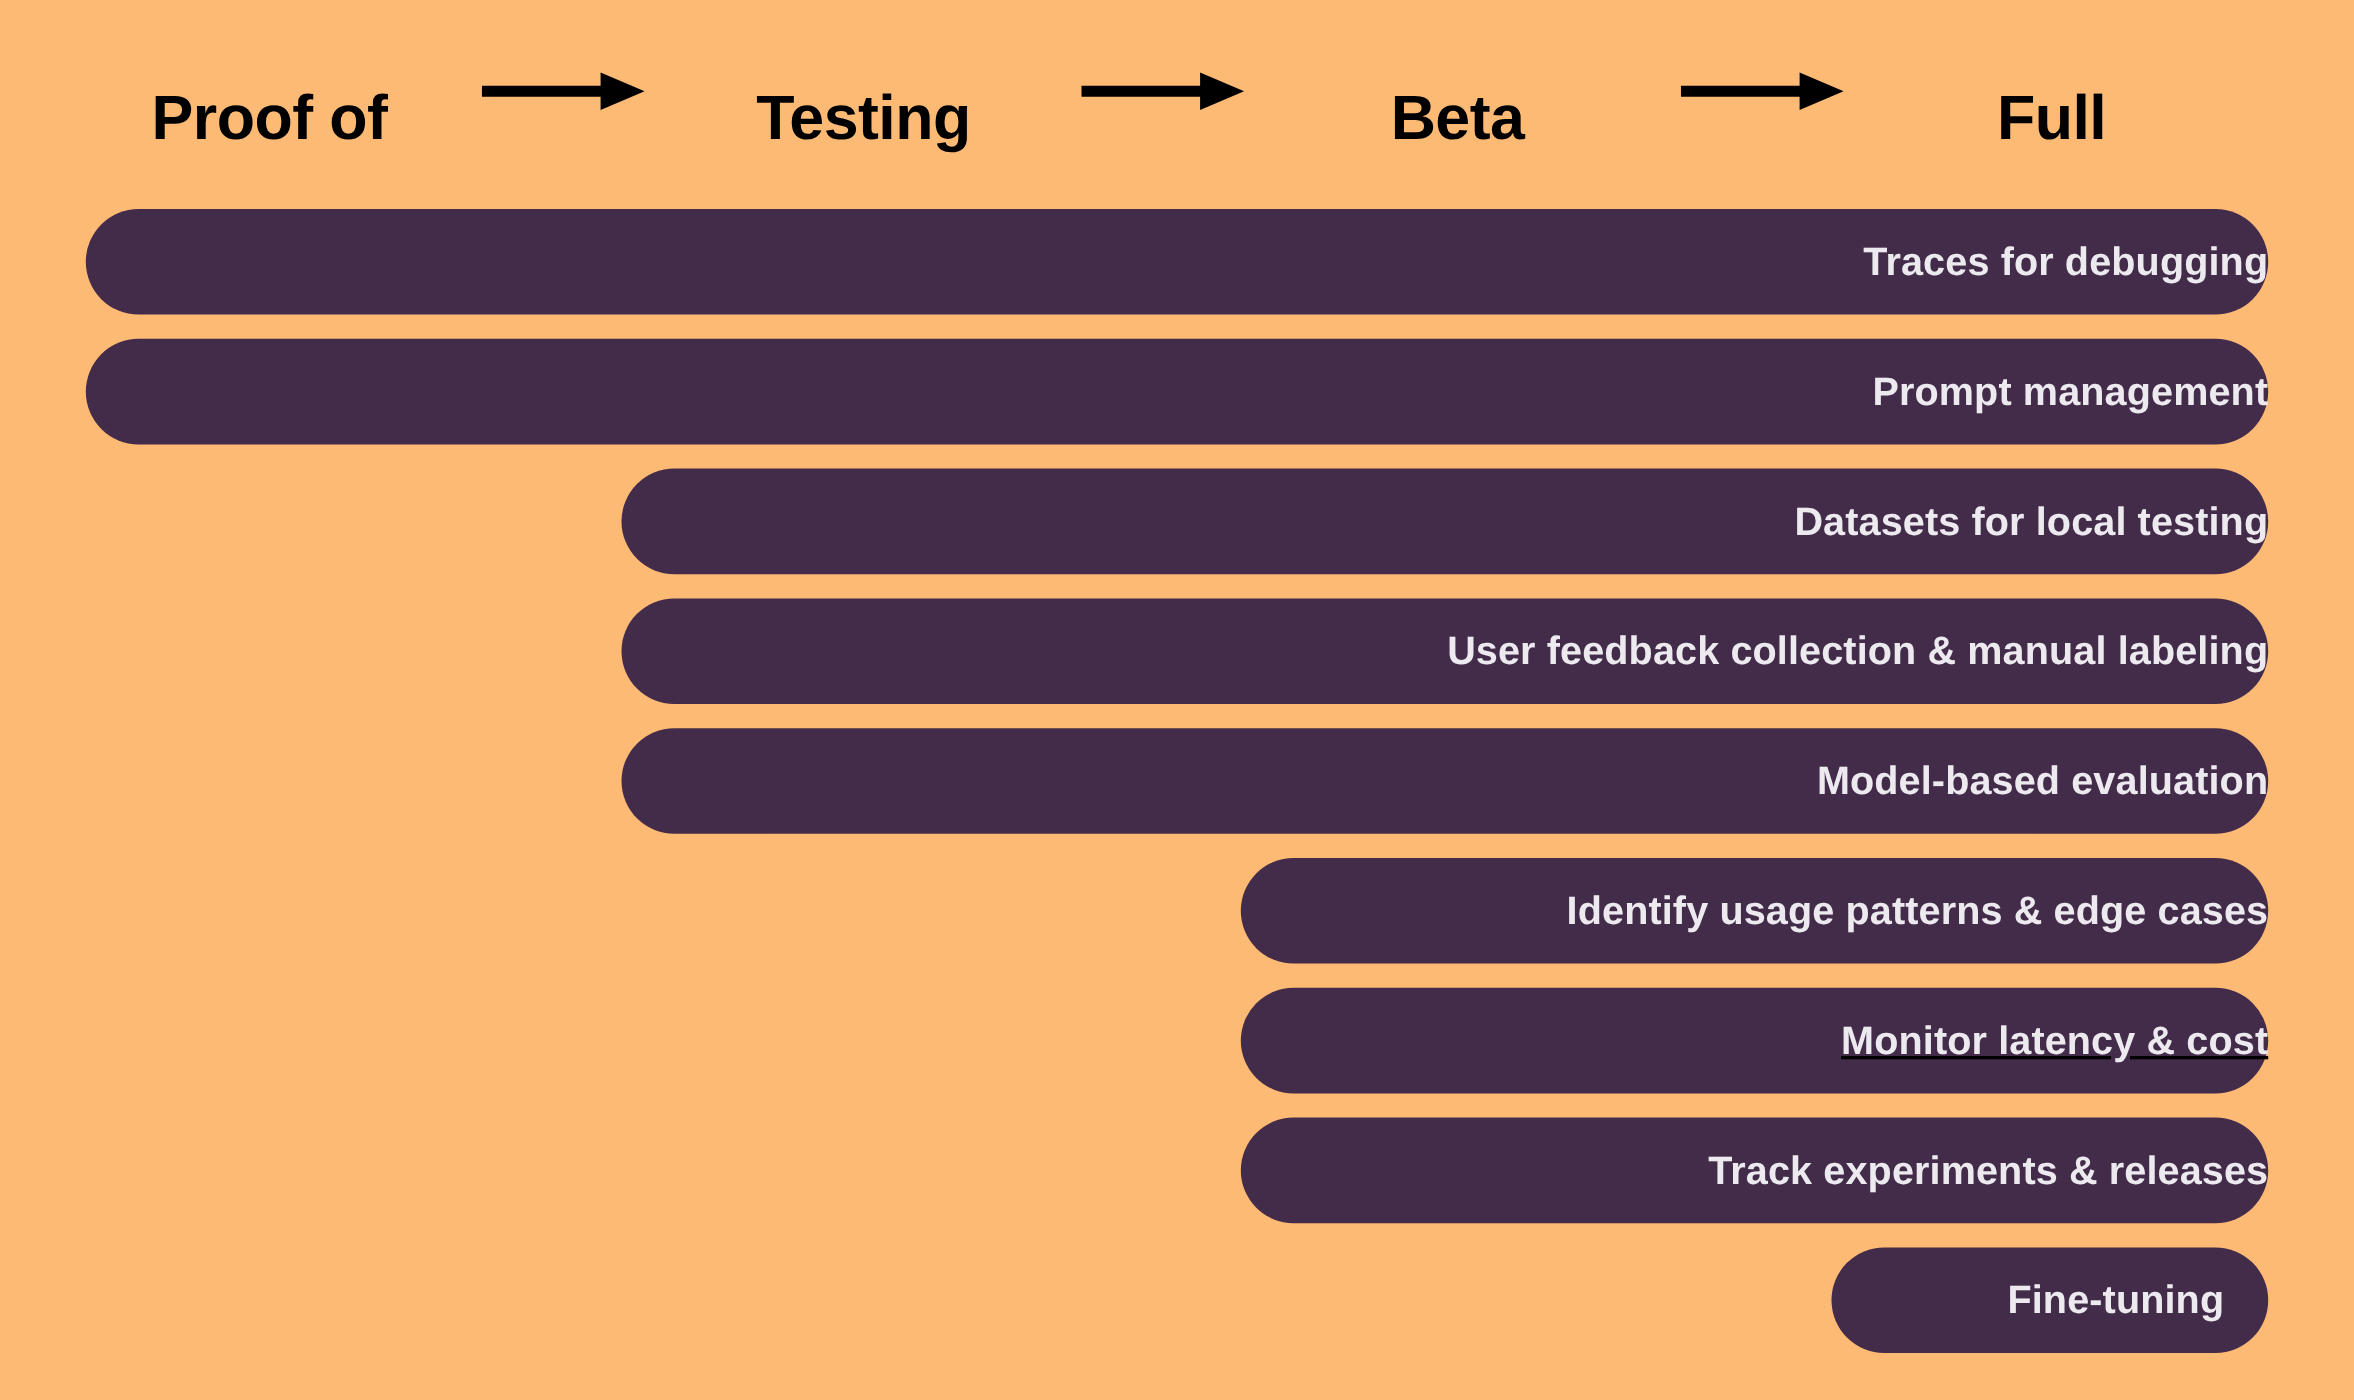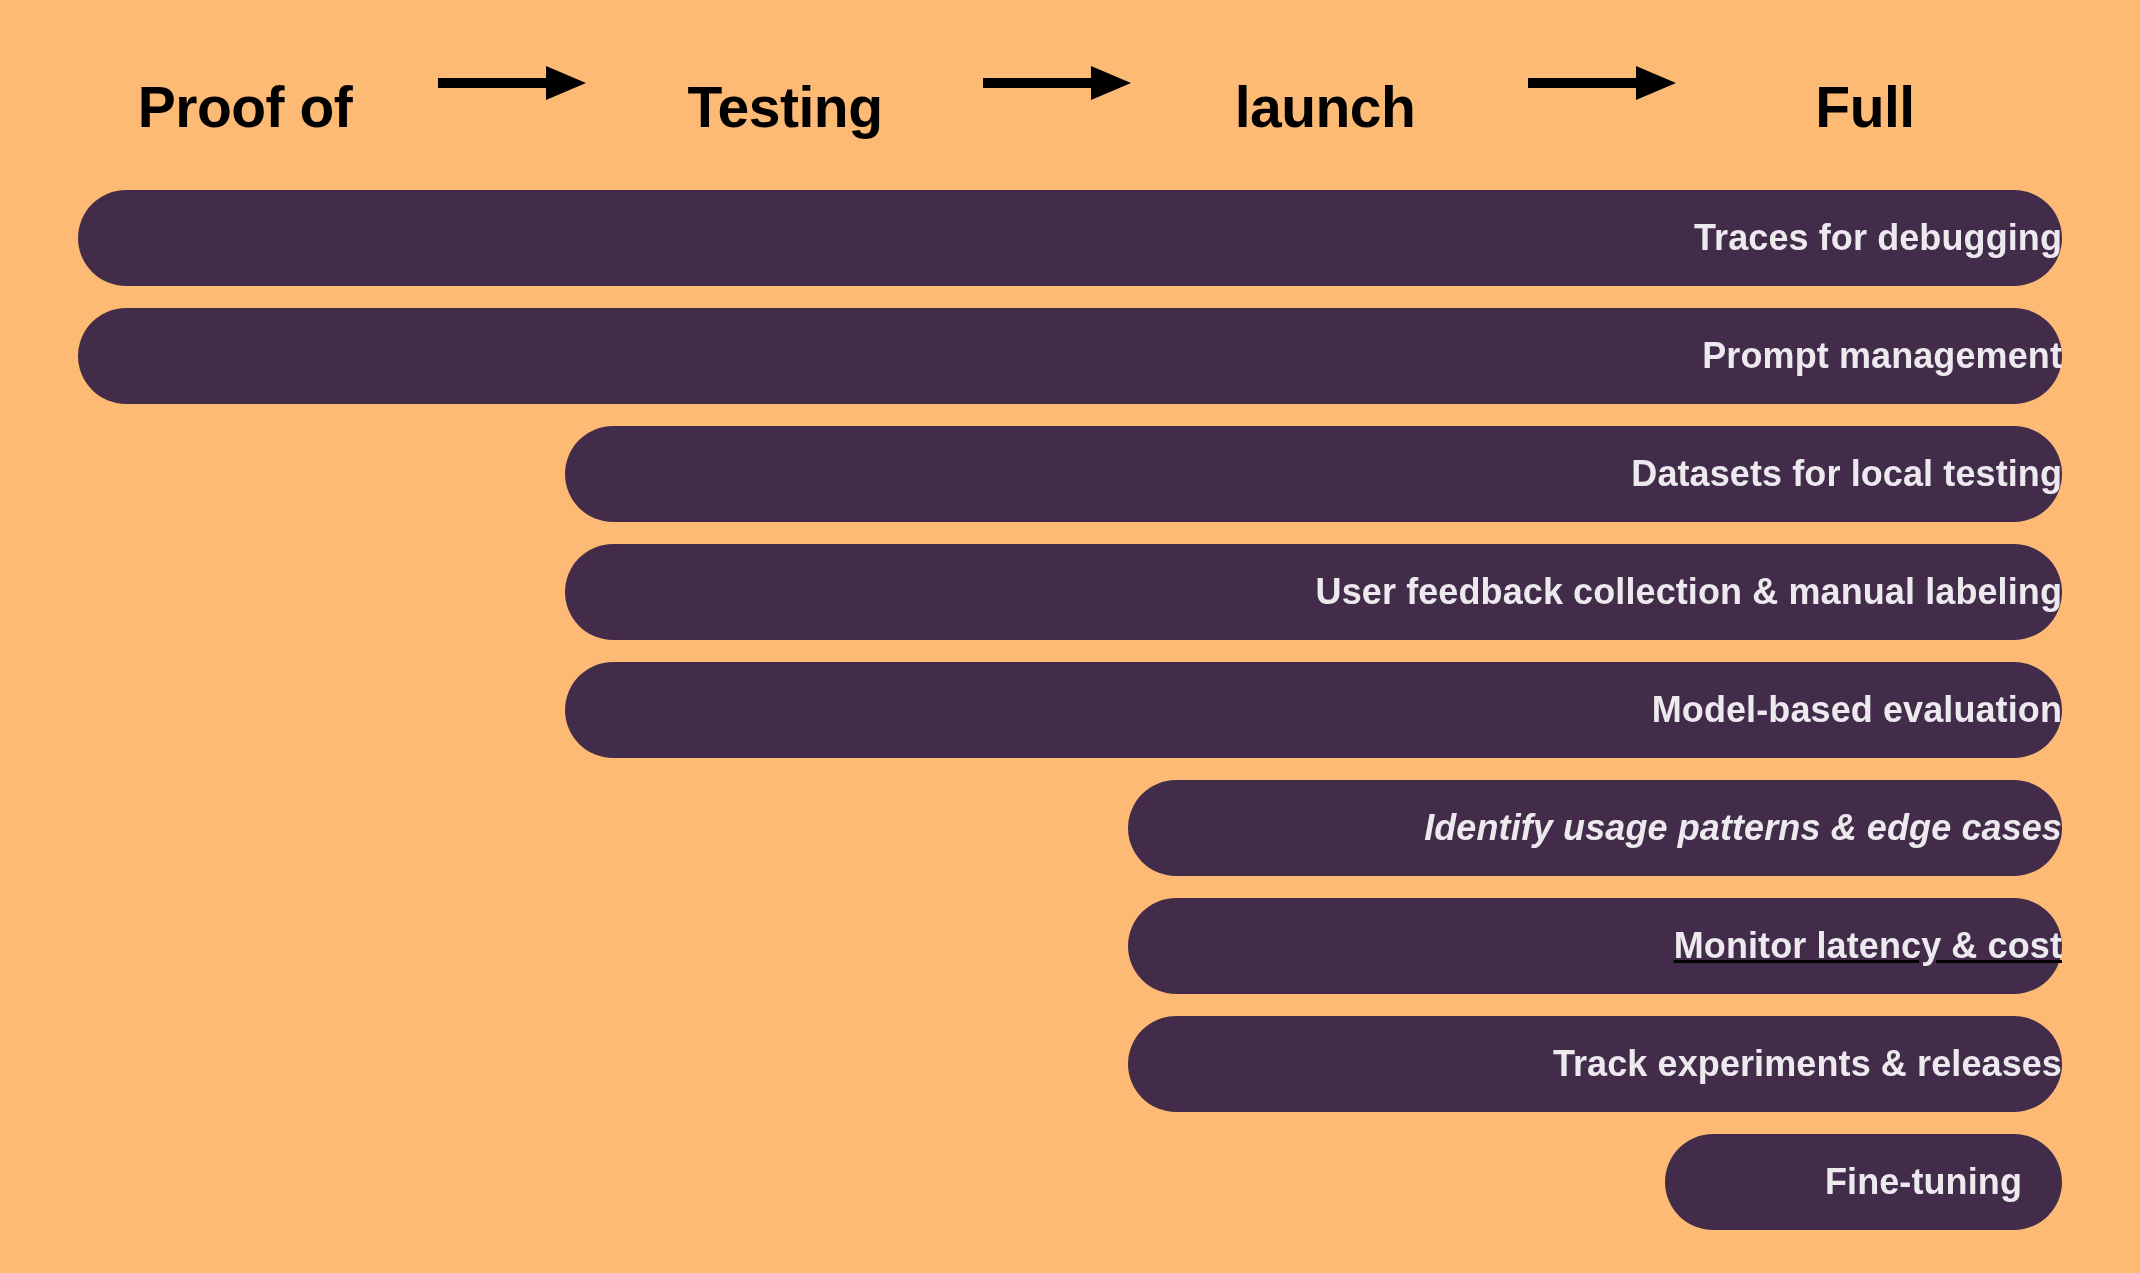--- a/index.html
+++ b/index.html
@@ -92,20 +92,21 @@
       <div>&amp; staging</div>
     </div>
 
     <div class="stage-arrow" style="left:983px;">
       <svg viewBox="0 0 148 46" xmlns="http://www.w3.org/2000/svg">
         <path d="M0 18 H108 V6 L148 23 L108 40 V28 H0 Z" fill="#000000"></path>
       </svg>
     </div>
 
     <div class="stage-label" style="left:1160px;">
+      <div>Beta</div>
       <div>launch</div>
     </div>
 
     <div class="stage-arrow" style="left:1528px;">
       <svg viewBox="0 0 148 46" xmlns="http://www.w3.org/2000/svg">
         <path d="M0 18 H108 V6 L148 23 L108 40 V28 H0 Z" fill="#000000"></path>
       </svg>
     </div>
 
     <div class="stage-label" style="left:1700px;">
@@ -130,21 +131,21 @@
     </div>
 
     <div class="pill align-left" style="left:565px; width:1497px; top:544px;">
       <span class="pill-label">User feedback collection &amp; manual labeling</span>
     </div>
 
     <div class="pill align-left" style="left:565px; width:1497px; top:662px;">
       <span class="pill-label">Model-based evaluation</span>
     </div>
 
-    <div class="pill align-left" style="left:1128px; width:934px; top:780px;font-style:italic;">
+    <div class="pill align-left" style="left:1128px; width:934px; top:780px;">
       <span class="pill-label">Identify usage patterns &amp; edge cases</span>
     </div>
 
     <div class="pill align-left" style="left:1128px; width:934px; top:898px;text-decoration:underline;">
       <span class="pill-label">Monitor latency &amp; cost</span>
     </div>
 
     <div class="pill align-left" style="left:1128px; width:934px; top:1016px;">
       <span class="pill-label">Track experiments &amp; releases</span>
     </div>

